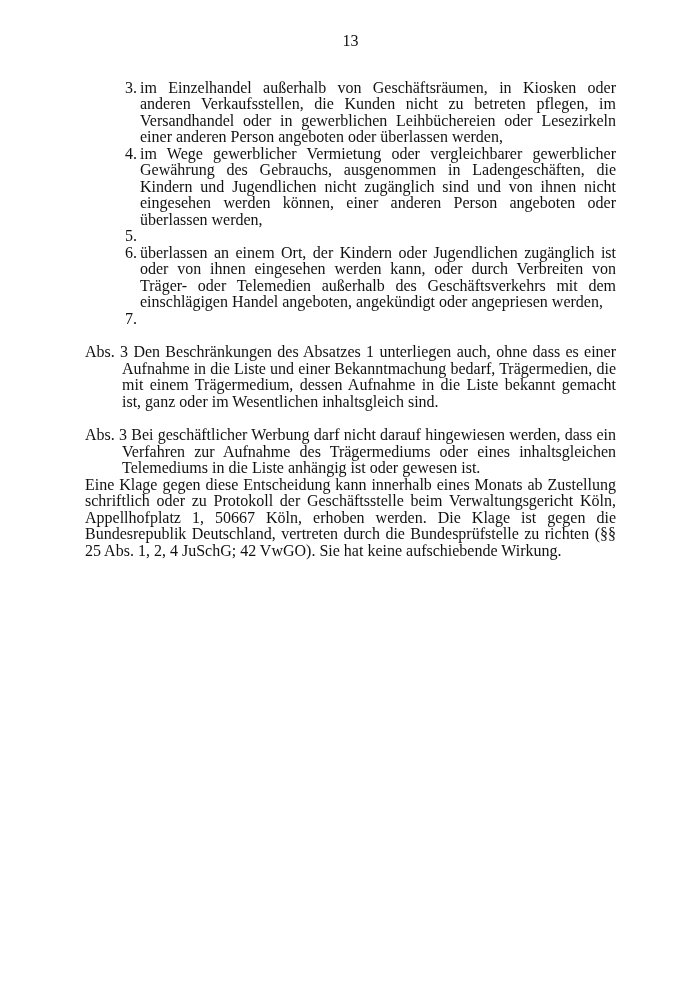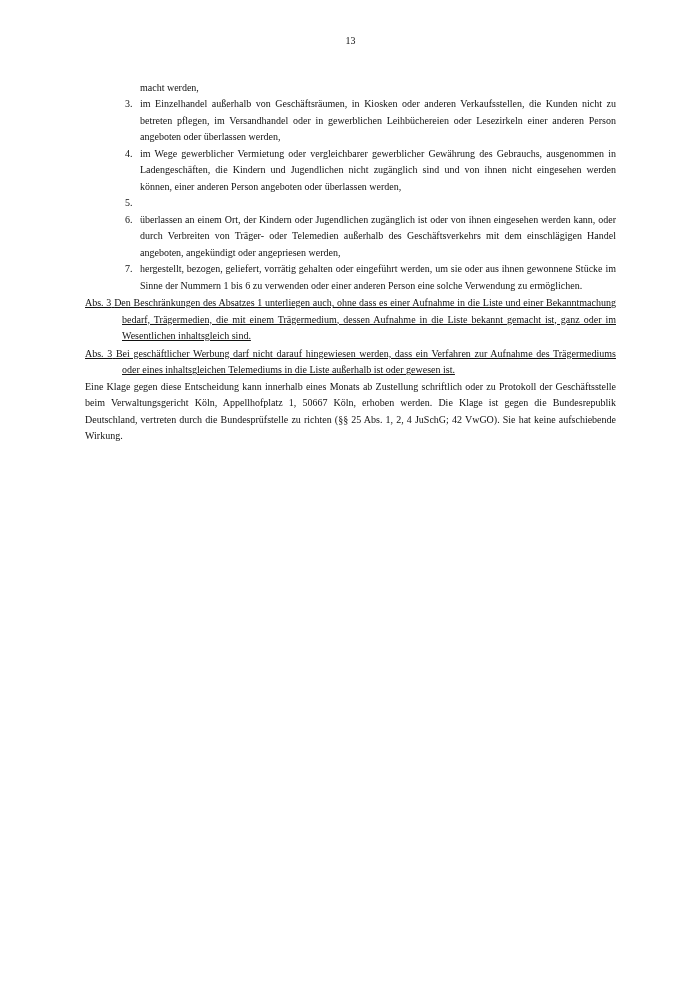--- a/index.html
+++ b/index.html
@@ -9,21 +9,21 @@
   }
   .page {
     position: relative;
     width: 700px;
     height: 990px;
     margin: 0 auto;
     background: #ffffff;
     box-sizing: border-box;
     padding: 33px 84px 0 85px;
     font-family: "Liberation Serif", "DejaVu Serif", serif;
-    font-size: 10px;
+    font-size: 16px;
     line-height: 16.5px;
     color: #111111;
     overflow: hidden;
     hyphens: manual;
   }
   .page-number {
     text-align: center;
   }
   .page-body {
     margin-top: 30px;
@@ -36,44 +36,42 @@
   }
   .li-num {
     flex: 0 0 15px;
     margin-left: 40px;
   }
   .li-text {
     flex: 1 1 auto;
     text-align: justify;
   }
   .para {
-    margin-top: 1px;
+    margin-top: 17px;
     padding-left: 37px;
     text-indent: -37px;
     text-align: justify;
-    text-decoration: underline;
   }
   .section-heading {
     margin-top: 17px;
     text-decoration: underline;
   }
   .section-body {
     text-align: justify;
   }
 </style>
 </head>
 <body>
 
 <div class="page">
 
   <div class="page-number">13</div>
 
   <div class="page-body">
 
-    <div class="list-continuation">macht werden,</div>
 
     <div class="list-item">
       <span class="li-num">3.</span>
       <span class="li-text">im Einzelhandel außerhalb von Geschäftsräumen, in Kiosken oder anderen Ver­kaufsstellen, die Kunden nicht zu betreten pflegen, im Versandhandel oder in ge­werblichen Leihbüchereien oder Lesezirkeln einer anderen Person angeboten oder überlassen werden,</span>
     </div>
 
     <div class="list-item">
       <span class="li-num">4.</span>
       <span class="li-text">im Wege gewerblicher Vermietung oder vergleichbarer gewerblicher Gewährung des Gebrauchs, ausgenommen in Ladengeschäften, die Kindern und Jugendlichen nicht zugänglich sind und von ihnen nicht eingesehen werden können, einer anderen Person angeboten oder überlassen werden,</span>
     </div>
@@ -82,31 +80,30 @@
       <span class="li-num">5.</span>
     </div>
 
     <div class="list-item">
       <span class="li-num">6.</span>
       <span class="li-text">überlassen an einem Ort, der Kindern oder Jugendlichen zugänglich ist oder von ih­nen eingesehen werden kann, oder durch Verbreiten von Träger- oder Telemedien außerhalb des Geschäftsverkehrs mit dem einschlägigen Handel angeboten, ange­kündigt oder angepriesen werden,</span>
     </div>
 
     <div class="list-item">
       <span class="li-num">7.</span>
-      <span class="li-text">hergestellt, bezogen, geliefert, vorrätig gehalten oder eingeführt werden, um sie oder aus ihnen gewonnene Stücke im Sinne der Nummern 1 bis 6 zu verwenden oder einer anderen Person eine solche Verwendung zu ermöglichen.</span>
     </div>
 
     <div class="para">
       <span class="para-label">Abs. 3</span>
       <span class="para-text">Den Beschränkungen des Absatzes 1 unterliegen auch, ohne dass es einer Aufnahme in die Liste und einer Bekanntmachung bedarf, Trägermedien, die mit einem Trägerme­dium, dessen Aufnahme in die Liste bekannt gemacht ist, ganz oder im Wesentlichen inhaltsgleich sind.</span>
     </div>
 
     <div class="para">
       <span class="para-label">Abs. 3</span>
-      <span class="para-text">Bei geschäftlicher Werbung darf nicht darauf hingewiesen werden, dass ein Verfahren zur Aufnahme des Trägermediums oder eines inhaltsgleichen Telemediums in die Lis­te außerhalb ist oder gewesen ist.</span>
+      <span class="para-text">Bei geschäftlicher Werbung darf nicht darauf hingewiesen werden, dass ein Verfahren zur Aufnahme des Trägermediums oder eines inhaltsgleichen Telemediums in die Lis­te anhängig ist oder gewesen ist.</span>
     </div>
 
 
 
     <div class="section-body">Eine Klage gegen diese Entscheidung kann innerhalb eines Monats ab Zustellung schriftlich oder zu Protokoll der Geschäftsstelle beim Verwaltungsgericht Köln, Appellhofplatz 1, 50667 Köln, erhoben werden. Die Klage ist gegen die Bundesrepublik Deutschland, vertreten durch die Bundesprüfstelle zu richten (§§ 25 Abs. 1, 2, 4 JuSchG; 42 VwGO). Sie hat keine auf­schiebende Wirkung.</div>
 
   </div>
 </div>
 
 </body></html>

